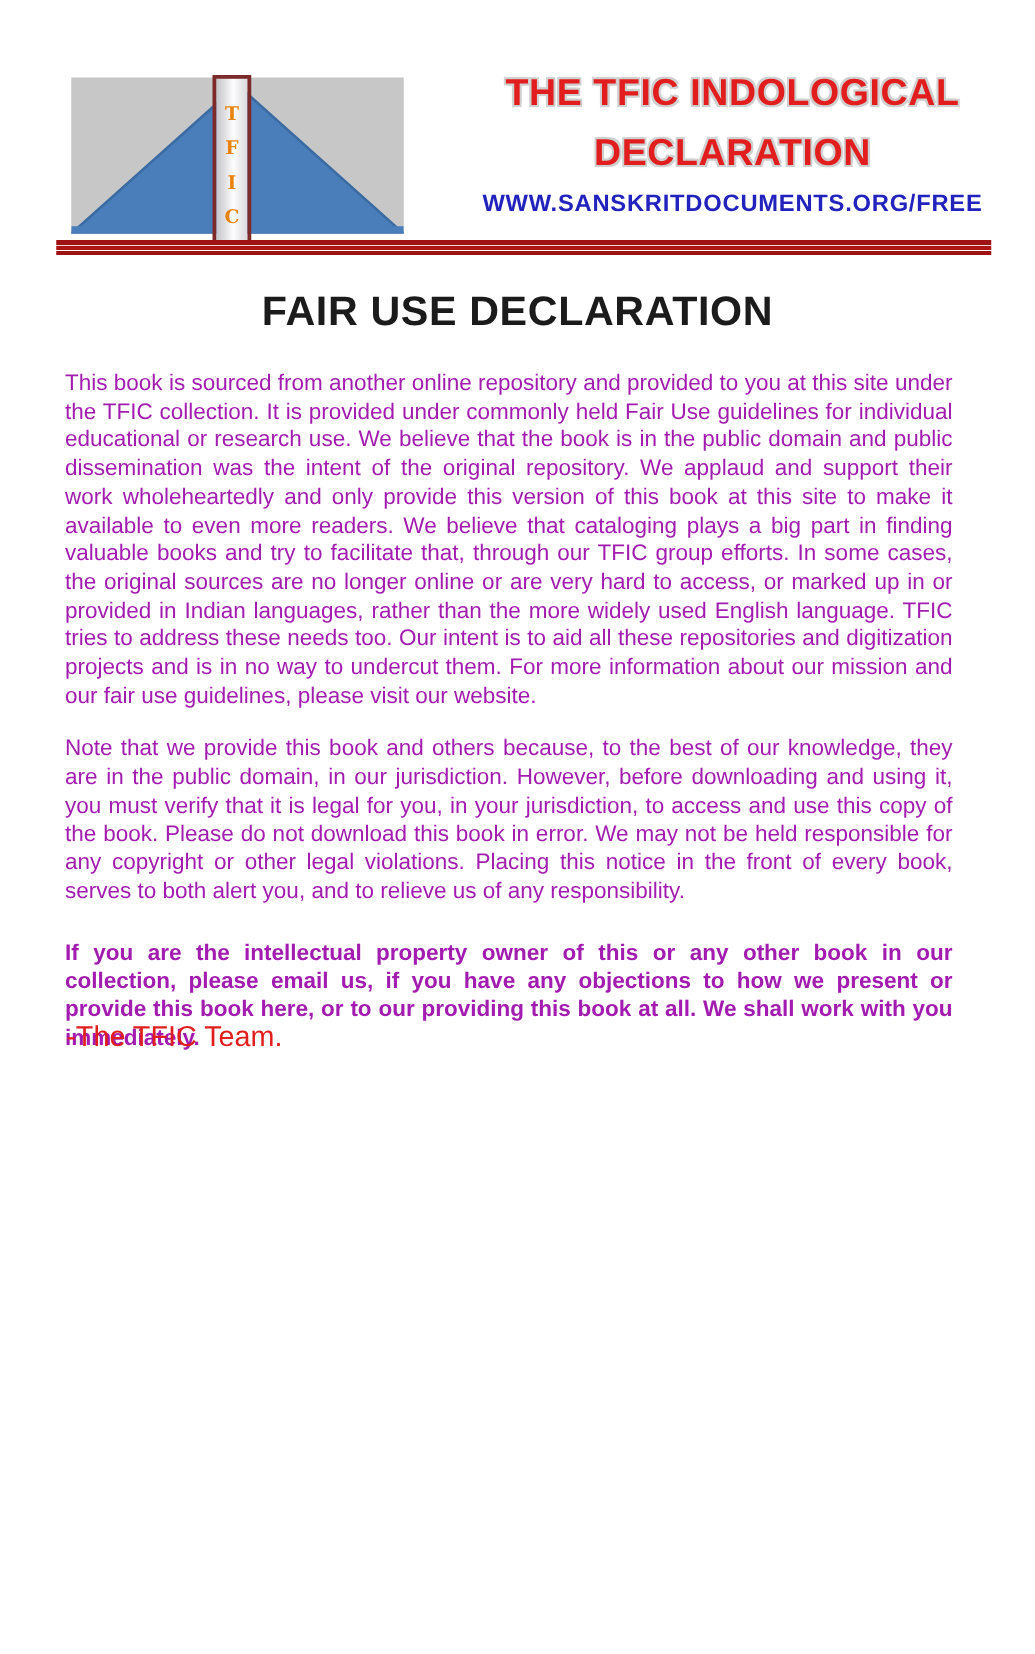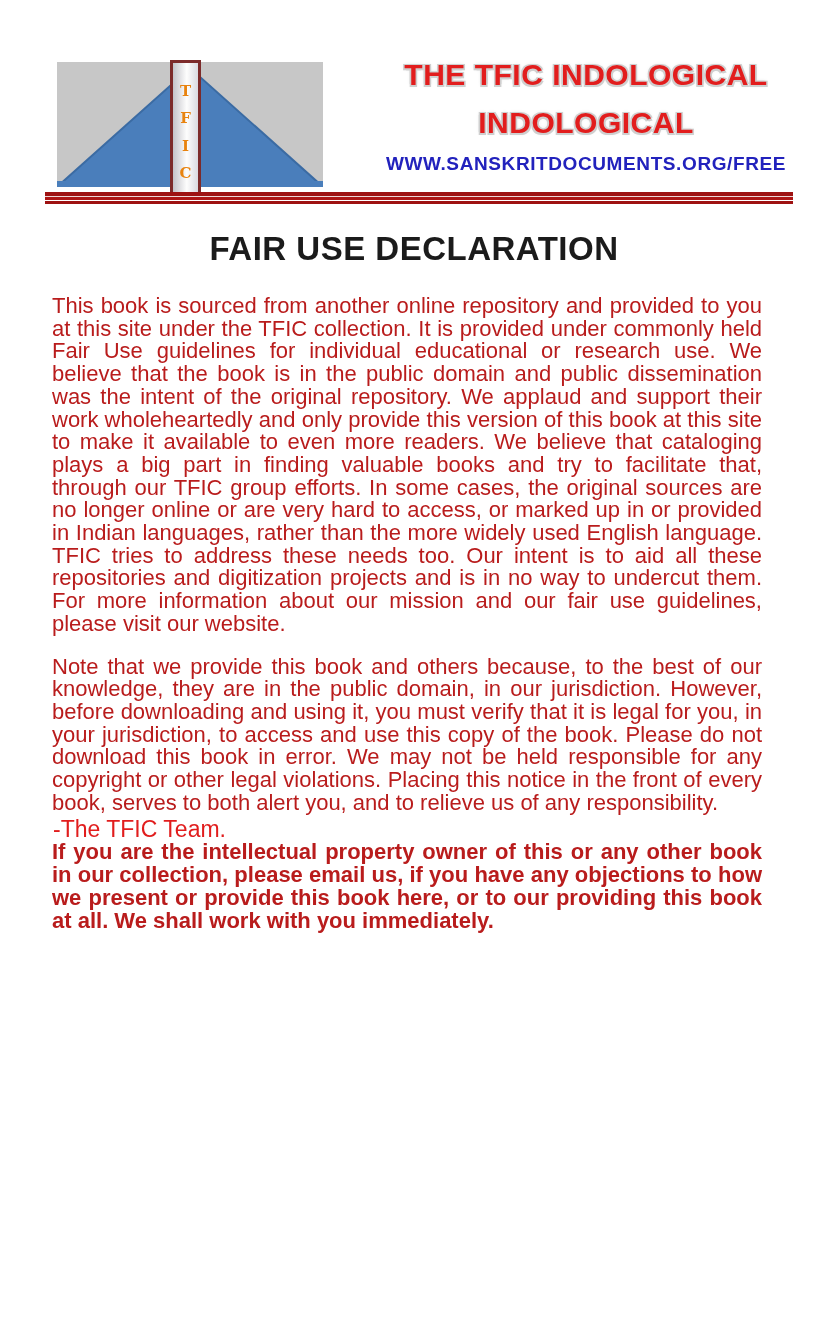--- a/index.html
+++ b/index.html
@@ -106,25 +106,25 @@
     color: #1b1b1b;
   }
   .content {
     position: absolute;
     left: 52px;
     top: 295px;
     width: 726px;
   }
   .content p {
     margin: 0 16px 20px 0;
-    font-size: 22px;
+    font-size: 18px;
     line-height: 22.7px;
     text-align: justify;
     text-justify: inter-word;
-    color: #b91c1c;
+    color: #a21caf;
   }
   .content p.bold { font-weight: 700; margin-top: 27px; }
   .signature {
     position: absolute;
     left: 53px;
     top: 816px;
     font-size: 23px;
     font-weight: 400;
     color: #e11d1d;
   }
@@ -142,21 +142,21 @@
     <div class="logo-column">
       <span>T</span>
       <span>F</span>
       <span>I</span>
       <span>C</span>
     </div>
   </div>
 
   <div class="masthead">
     <div class="masthead-title">THE TFIC INDOLOGICAL</div>
-    <div class="masthead-title line2">INDOLOGICAL</div>
+    <div class="masthead-title line2">DECLARATION</div>
     <div class="masthead-url">WWW.SANSKRITDOCUMENTS.ORG/FREE</div>
   </div>
 
   <div class="rule"></div>
 
   <div class="doc-heading">FAIR USE DECLARATION</div>
 
   <div class="content">
     <p>This book is sourced from another online repository and provided to you at this site under the TFIC collection. It is provided under commonly held Fair Use guidelines for individual educational or research use. We believe that the book is in the public domain and public dissemination was the intent of the original repository. We applaud and support their work wholeheartedly and only provide this version of this book at this site to make it available to even more readers. We believe that cataloging plays a big part in finding valuable books and try to facilitate that, through our TFIC group efforts. In some cases, the original sources are no longer online or are very hard to access, or marked up in or provided in Indian languages, rather than the more widely used English language. TFIC tries to address these needs too. Our intent is to aid all these repositories and digitization projects and is in no way to undercut them. For more information about our mission and our fair use guidelines, please visit our website.</p>
     <p>Note that we provide this book and others because, to the best of our knowledge, they are in the public domain, in our jurisdiction. However, before downloading and using it, you must verify that it is legal for you, in your jurisdiction, to access and use this copy of the book. Please do not download this book in error. We may not be held responsible for any copyright or other legal violations. Placing this notice in the front of every book, serves to both alert you, and to relieve us of any responsibility.</p>

